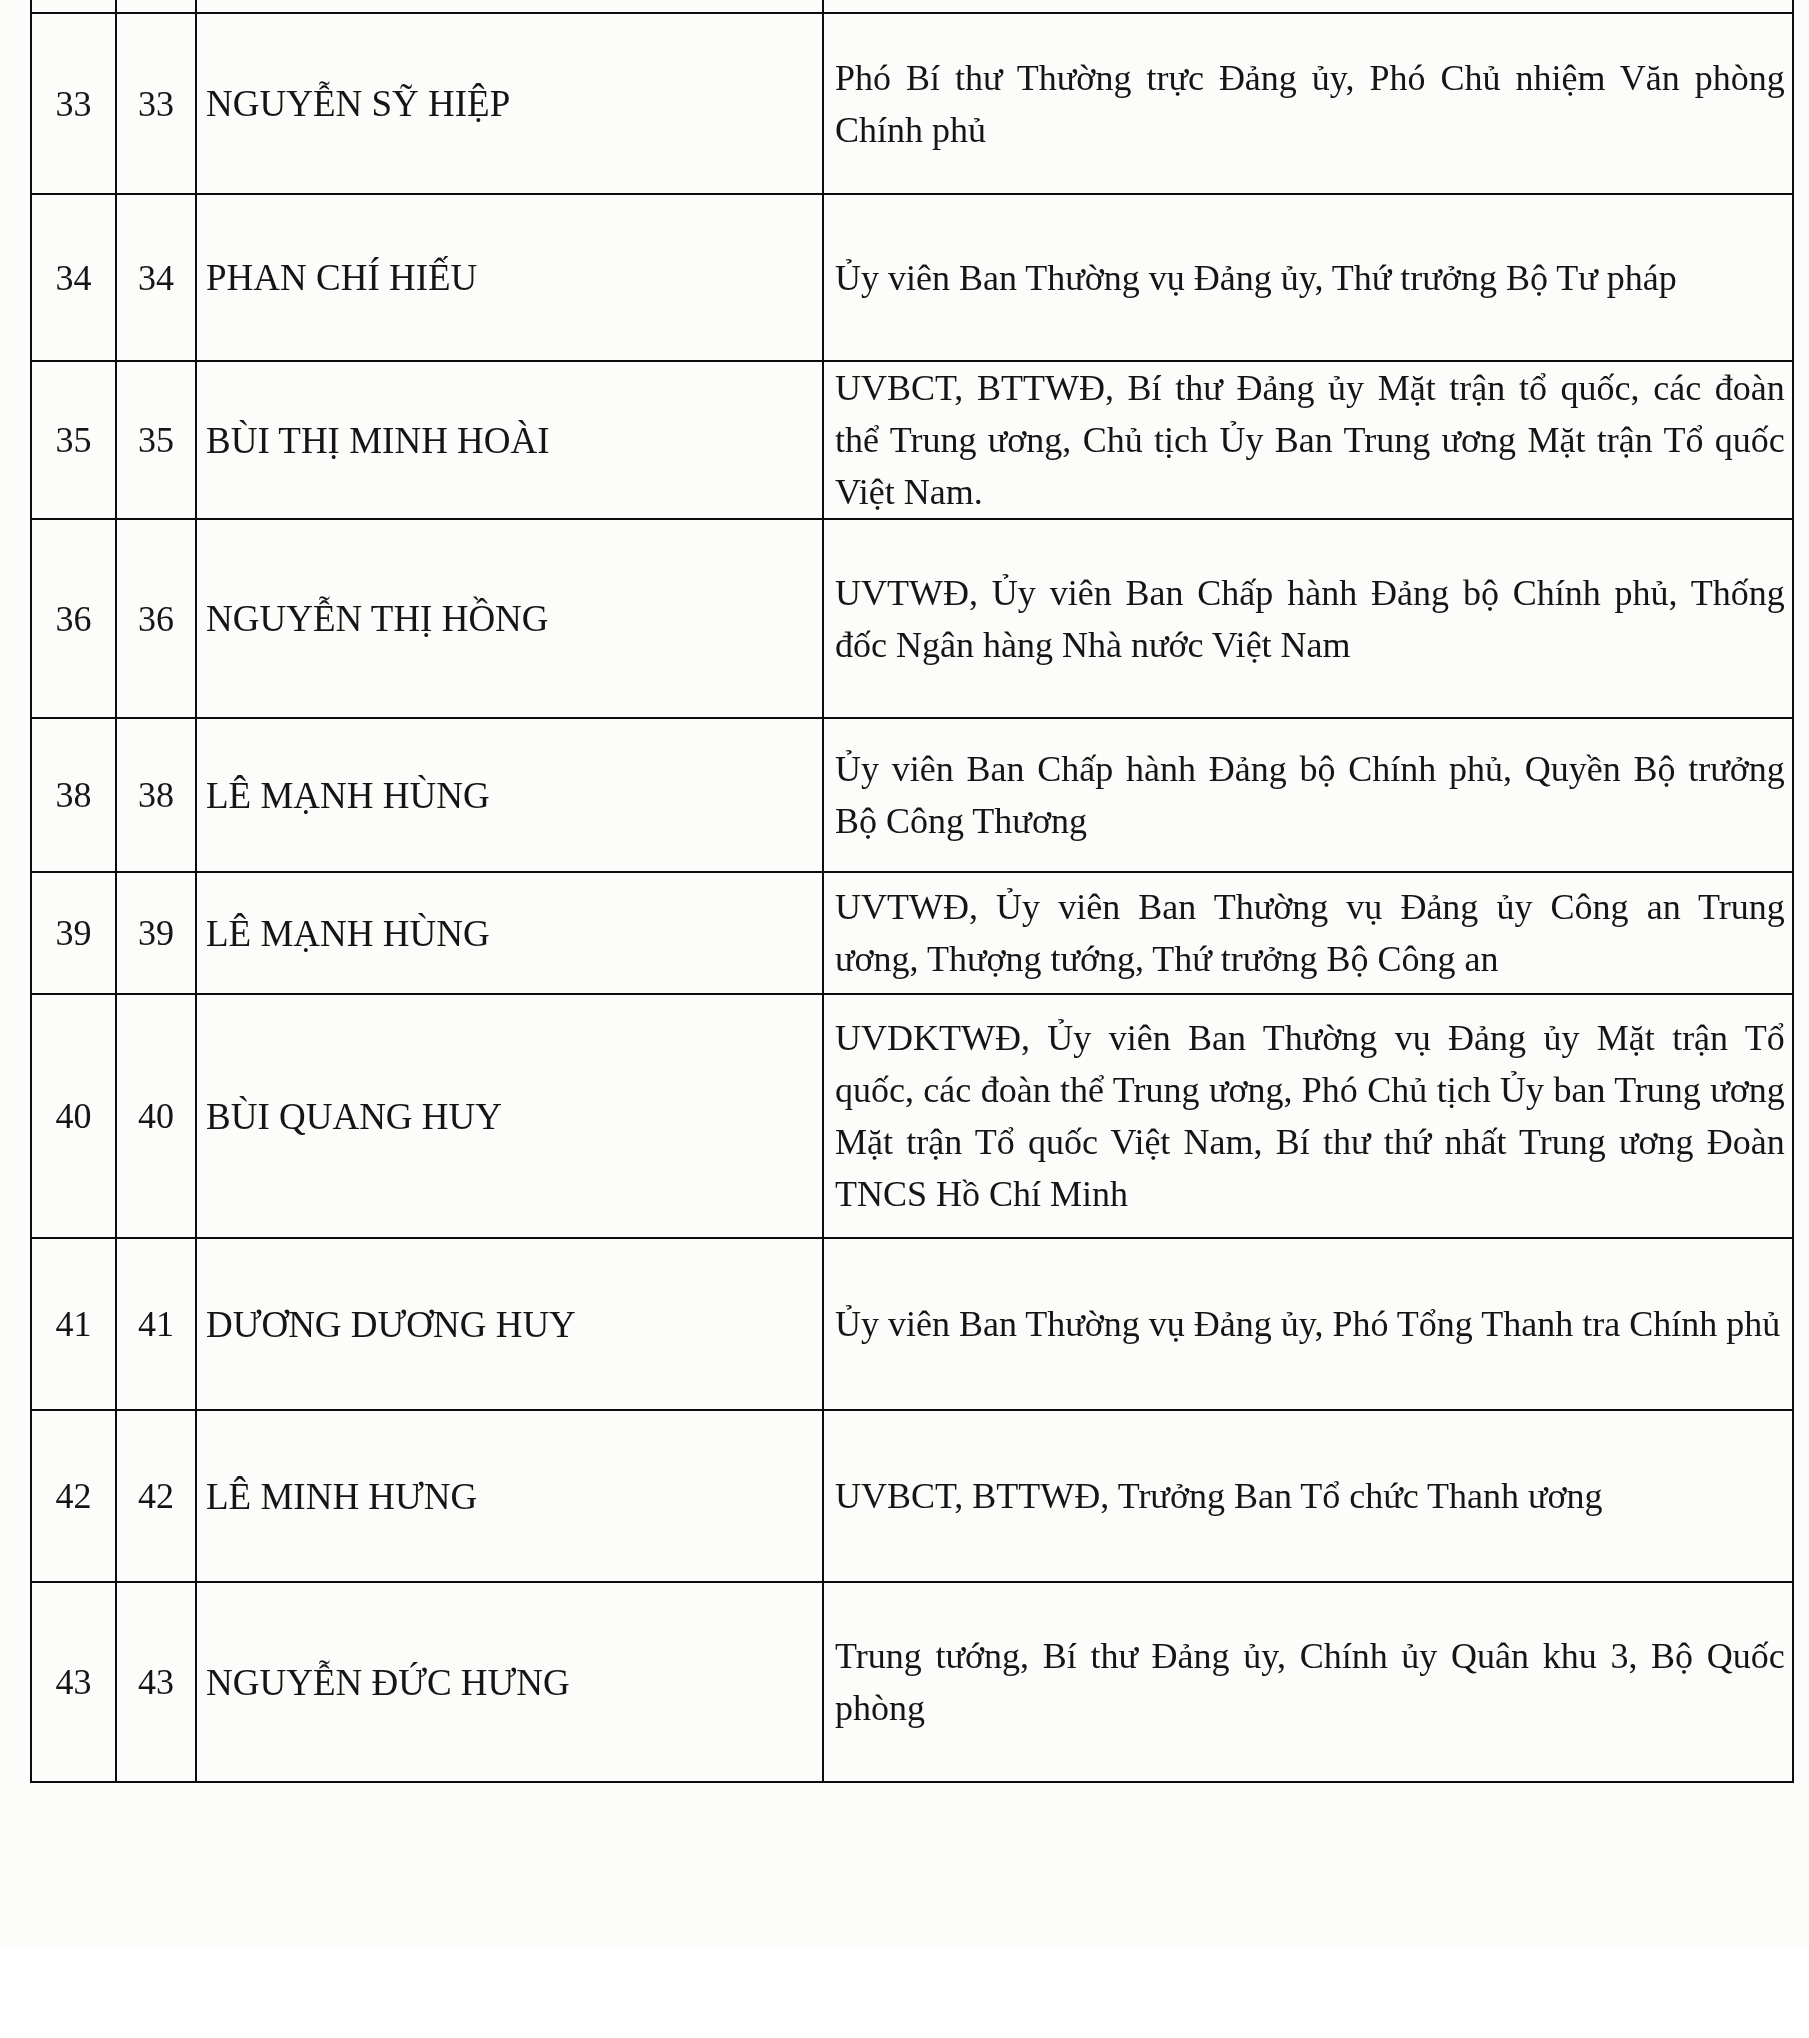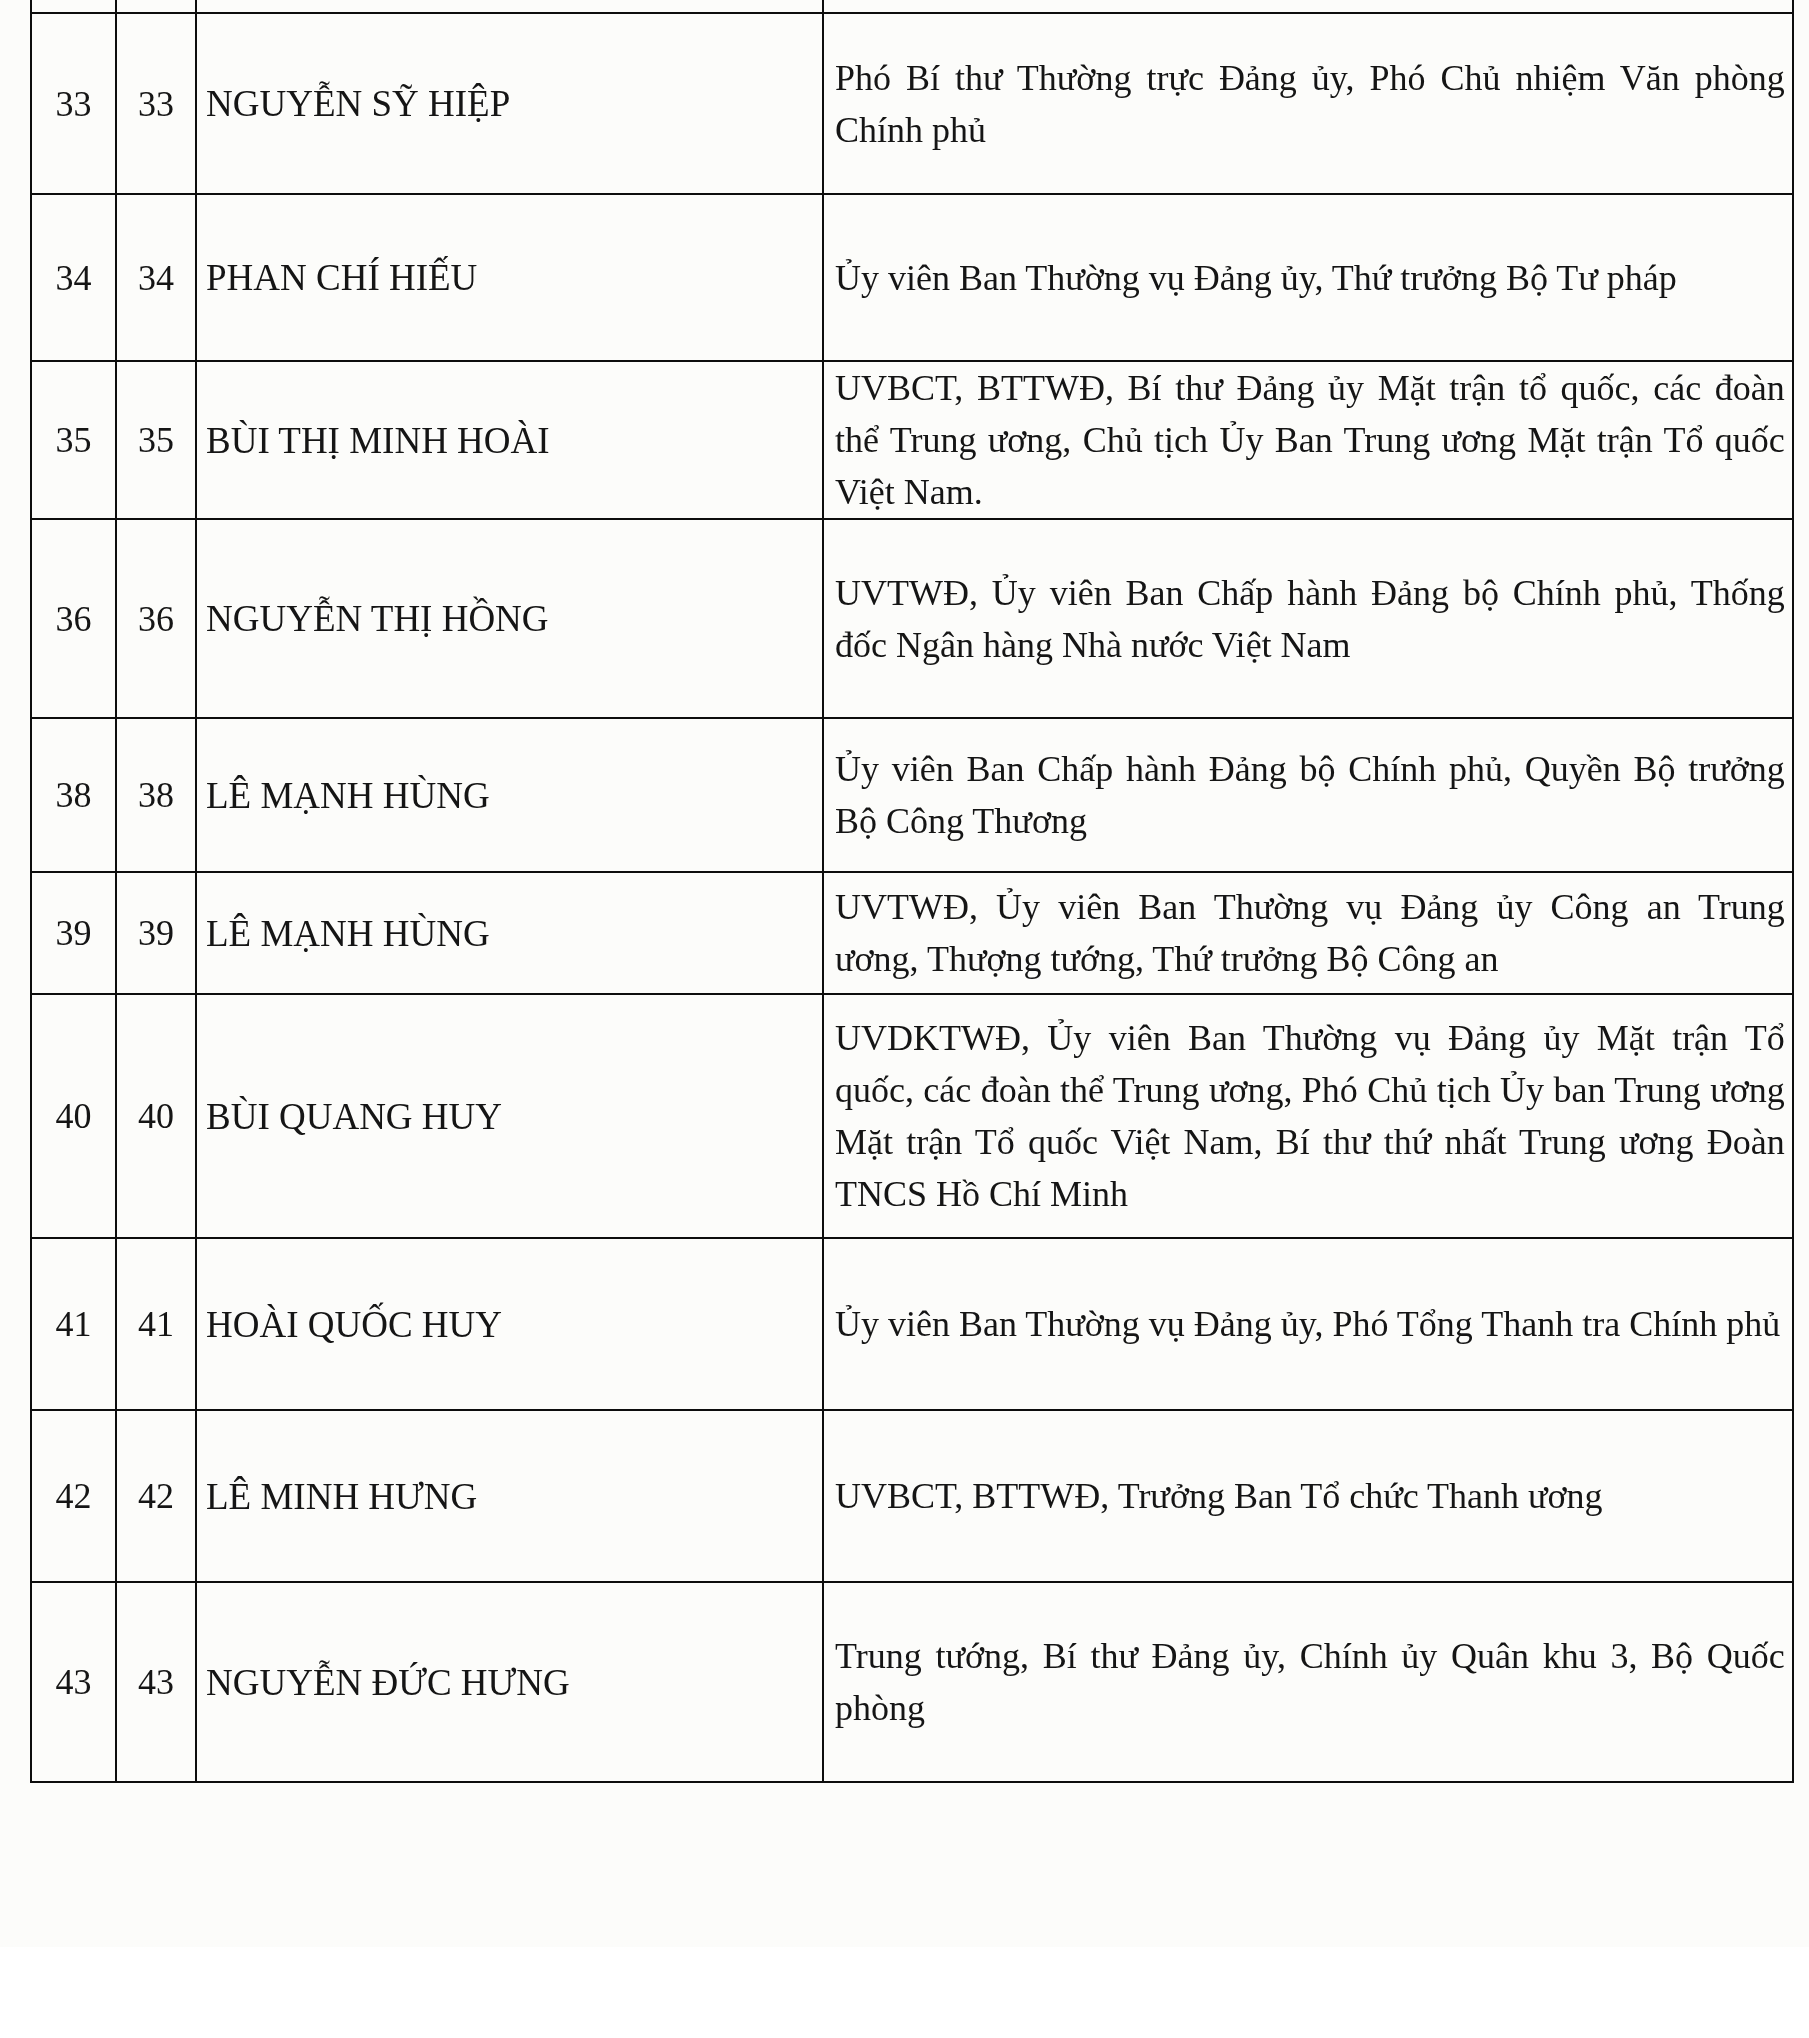--- a/index.html
+++ b/index.html
@@ -106,21 +106,21 @@
   </tr>
         <tr class="row" style="height: 244px;">
     <td class="num">40</td>
     <td class="num">40</td>
     <td class="name">BÙI QUANG HUY</td>
     <td class="pos">UVDKTWĐ, Ủy viên Ban Thường vụ Đảng ủy Mặt trận Tổ quốc, các đoàn thể Trung ương, Phó Chủ tịch Ủy ban Trung ương Mặt trận Tổ quốc Việt Nam, Bí thư thứ nhất Trung ương Đoàn TNCS Hồ Chí Minh</td>
   </tr>
         <tr class="row" style="height: 172px; border-radius: 11px;">
     <td class="num">41</td>
     <td class="num">41</td>
-    <td class="name">HOÀI QUỐC HUY</td>
+    <td class="name">DƯƠNG DƯƠNG HUY</td>
     <td class="pos">Ủy viên Ban Thường vụ Đảng ủy, Phó Tổng Thanh tra Chính phủ</td>
   </tr>
         <tr class="row" style="height: 172px; padding-left: 24px;">
     <td class="num">42</td>
     <td class="num">42</td>
     <td class="name">LÊ MINH HƯNG</td>
     <td class="pos">UVBCT, BTTWĐ, Trưởng Ban Tổ chức Thanh ương</td>
   </tr>
         <tr class="row" style="height: 200px;">
     <td class="num">43</td>

